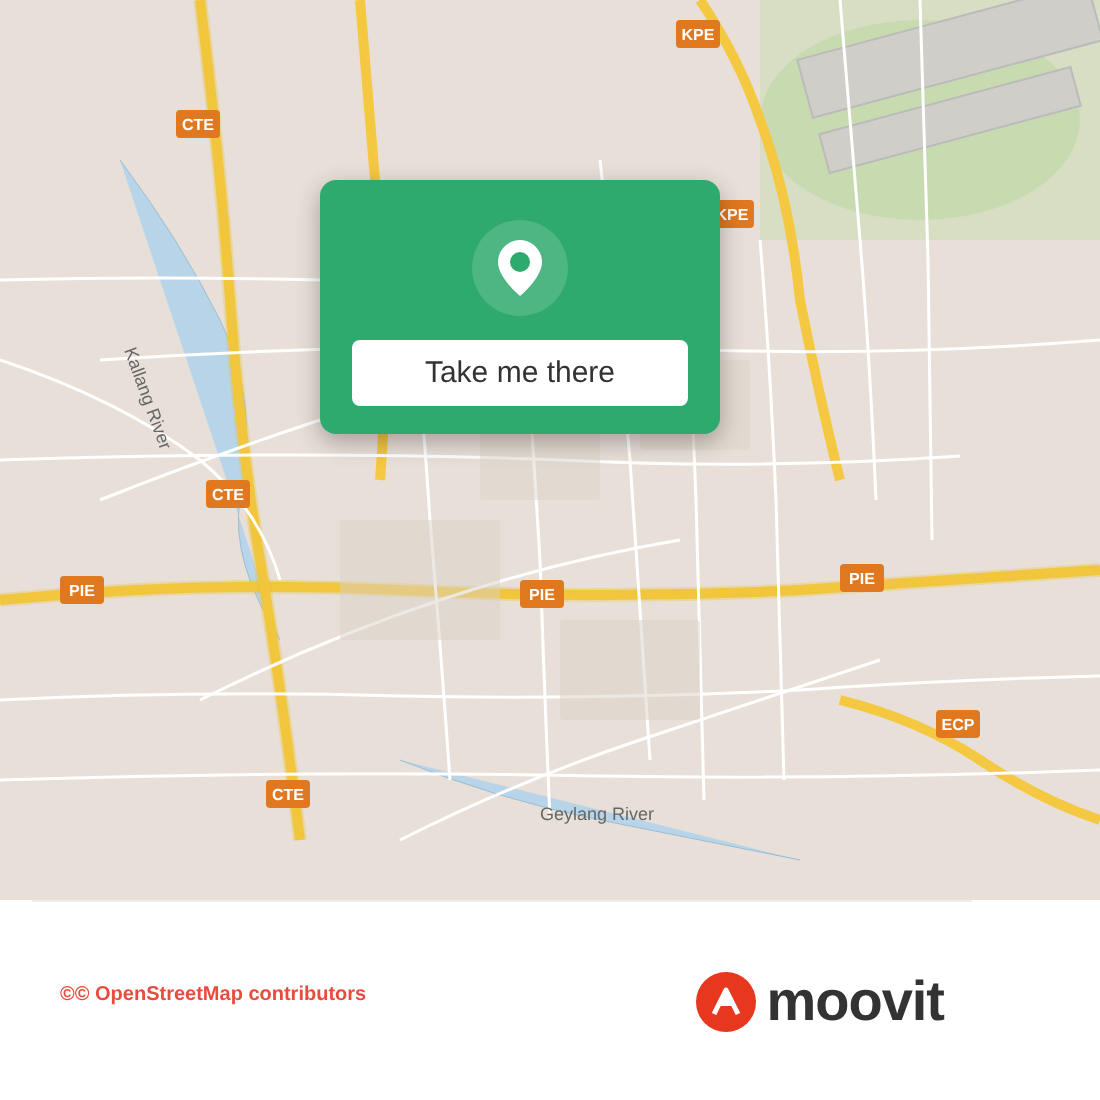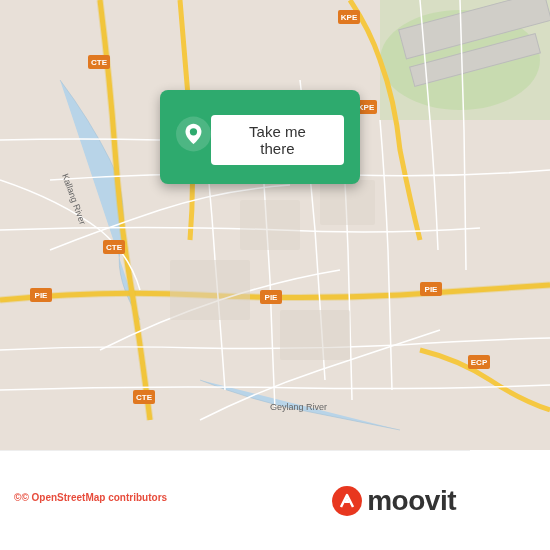--- a/index.html
+++ b/index.html
@@ -30,21 +30,21 @@
     
     .location-card {
       position: absolute;
       top: 90px;
       left: 160px;
       width: 200px;
       background: #2eaa6e;
       border-radius: 8px;
       padding: 20px 16px 14px;
       display: flex;
-      flex-direction: row;
+      flex-direction: column;
       align-items: center;
       box-shadow: 0 4px 12px rgba(0,0,0,0.3);
     }
 
     .location-pin {
       width: 48px;
       height: 48px;
       margin-bottom: 12px;
     }
 
@@ -64,20 +64,21 @@
     
     #info-bar {
       width: 470px;
       height: 100px;
       background: #fff;
       display: flex;
       align-items: center;
       padding: 10px 14px;
       border-top: 1px solid #eee;
       justify-content: space-between;
+      margin-left: 16px;
     }
 
     .info-left {
       flex: 1;
     }
 
     .osm-credit {
       font-size: 10px;
       color: #888;
       margin-bottom: 6px;

